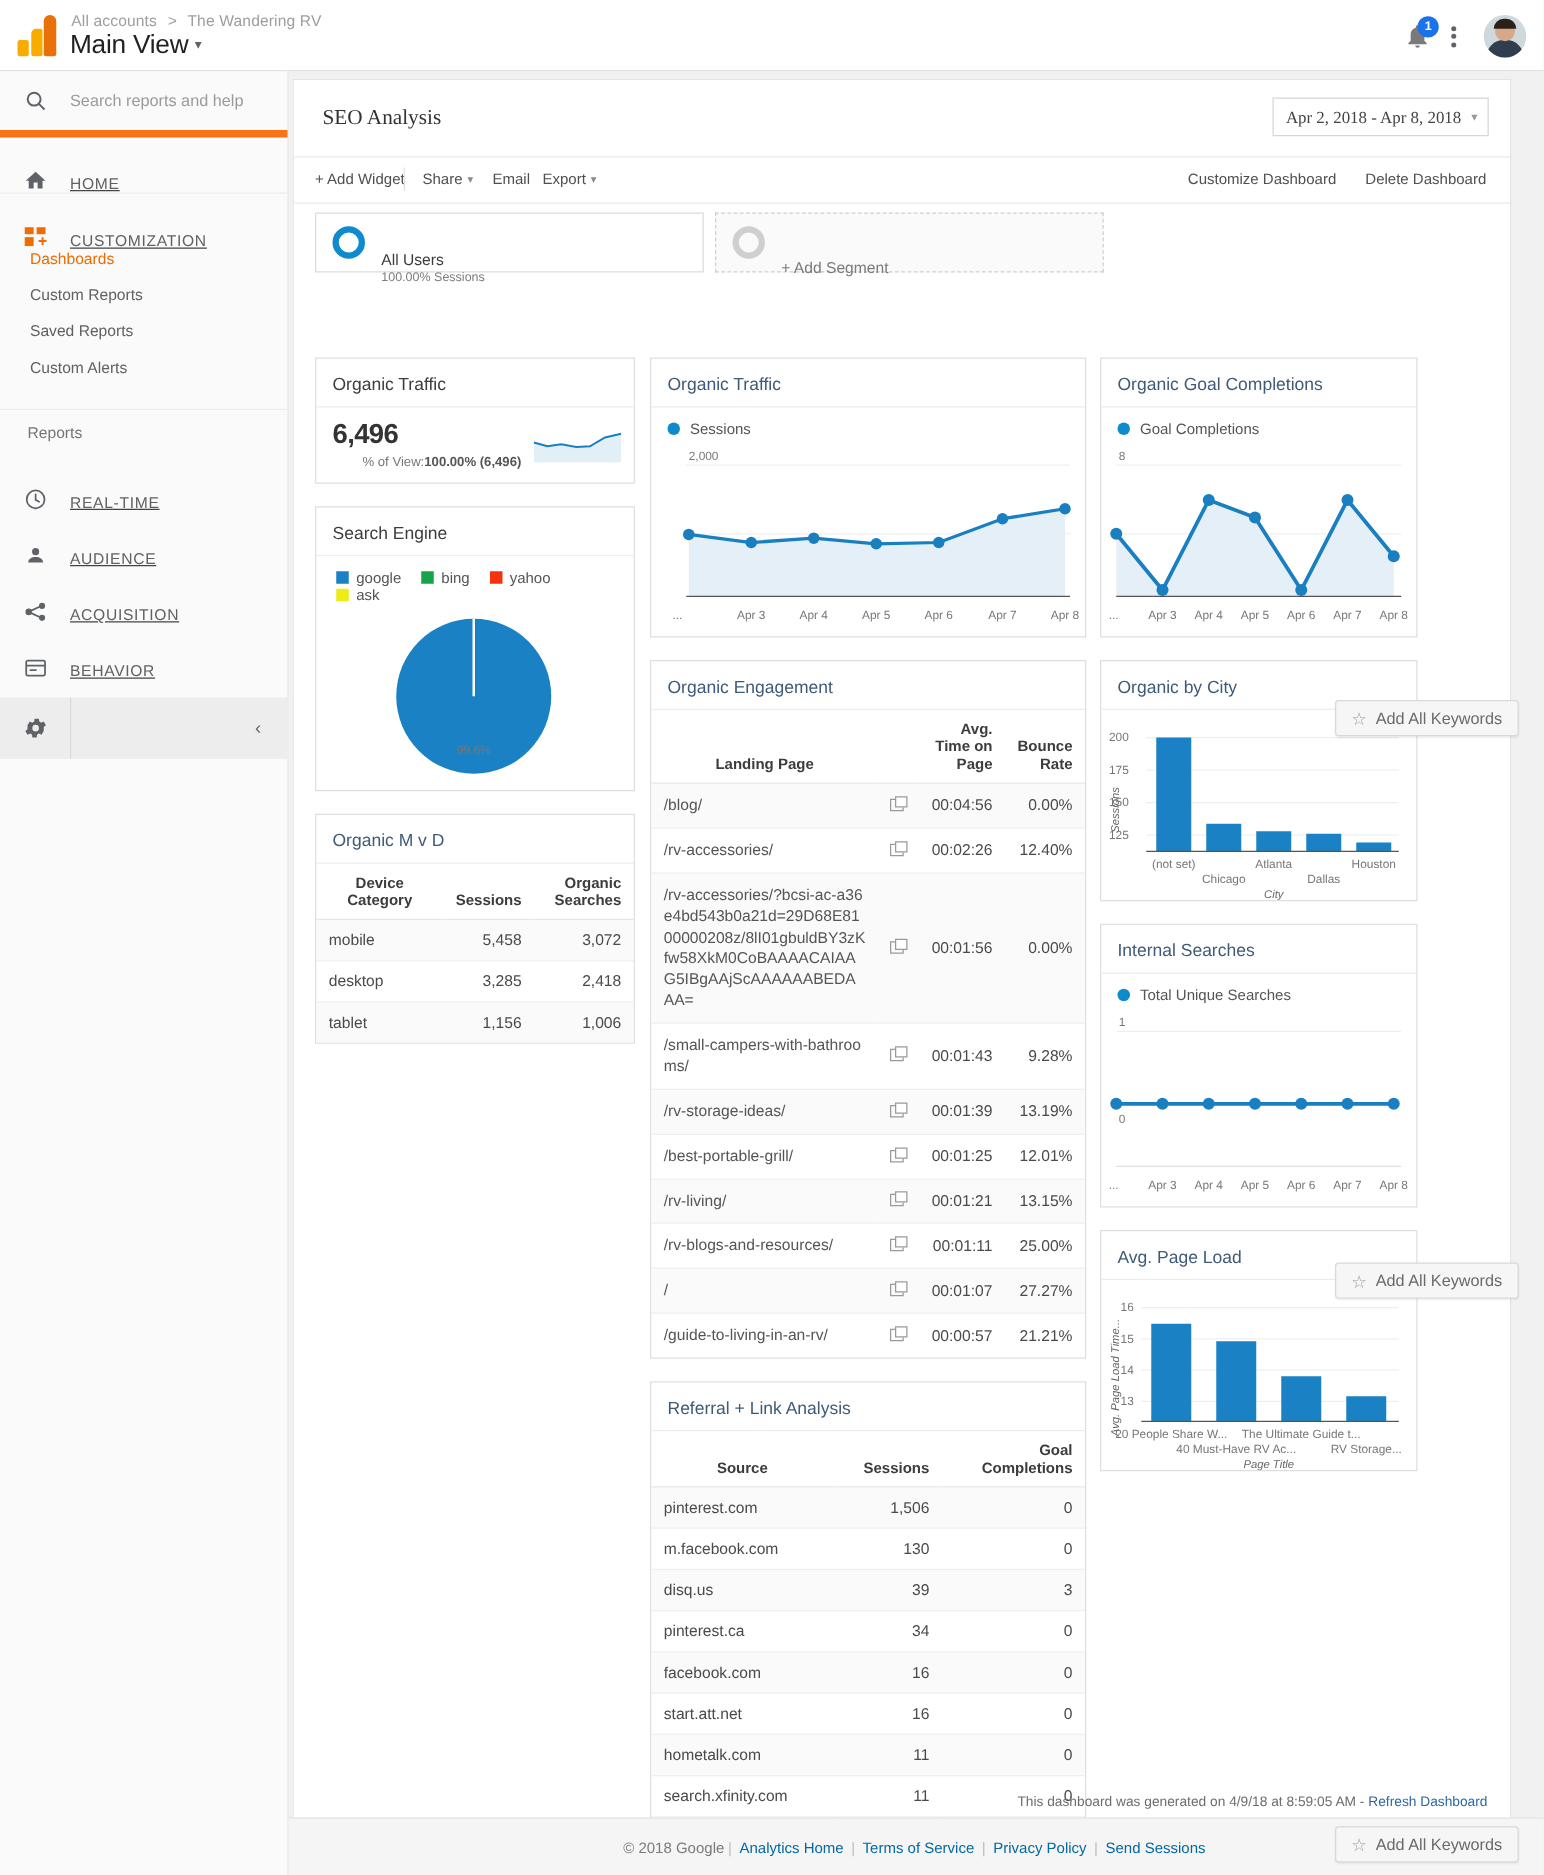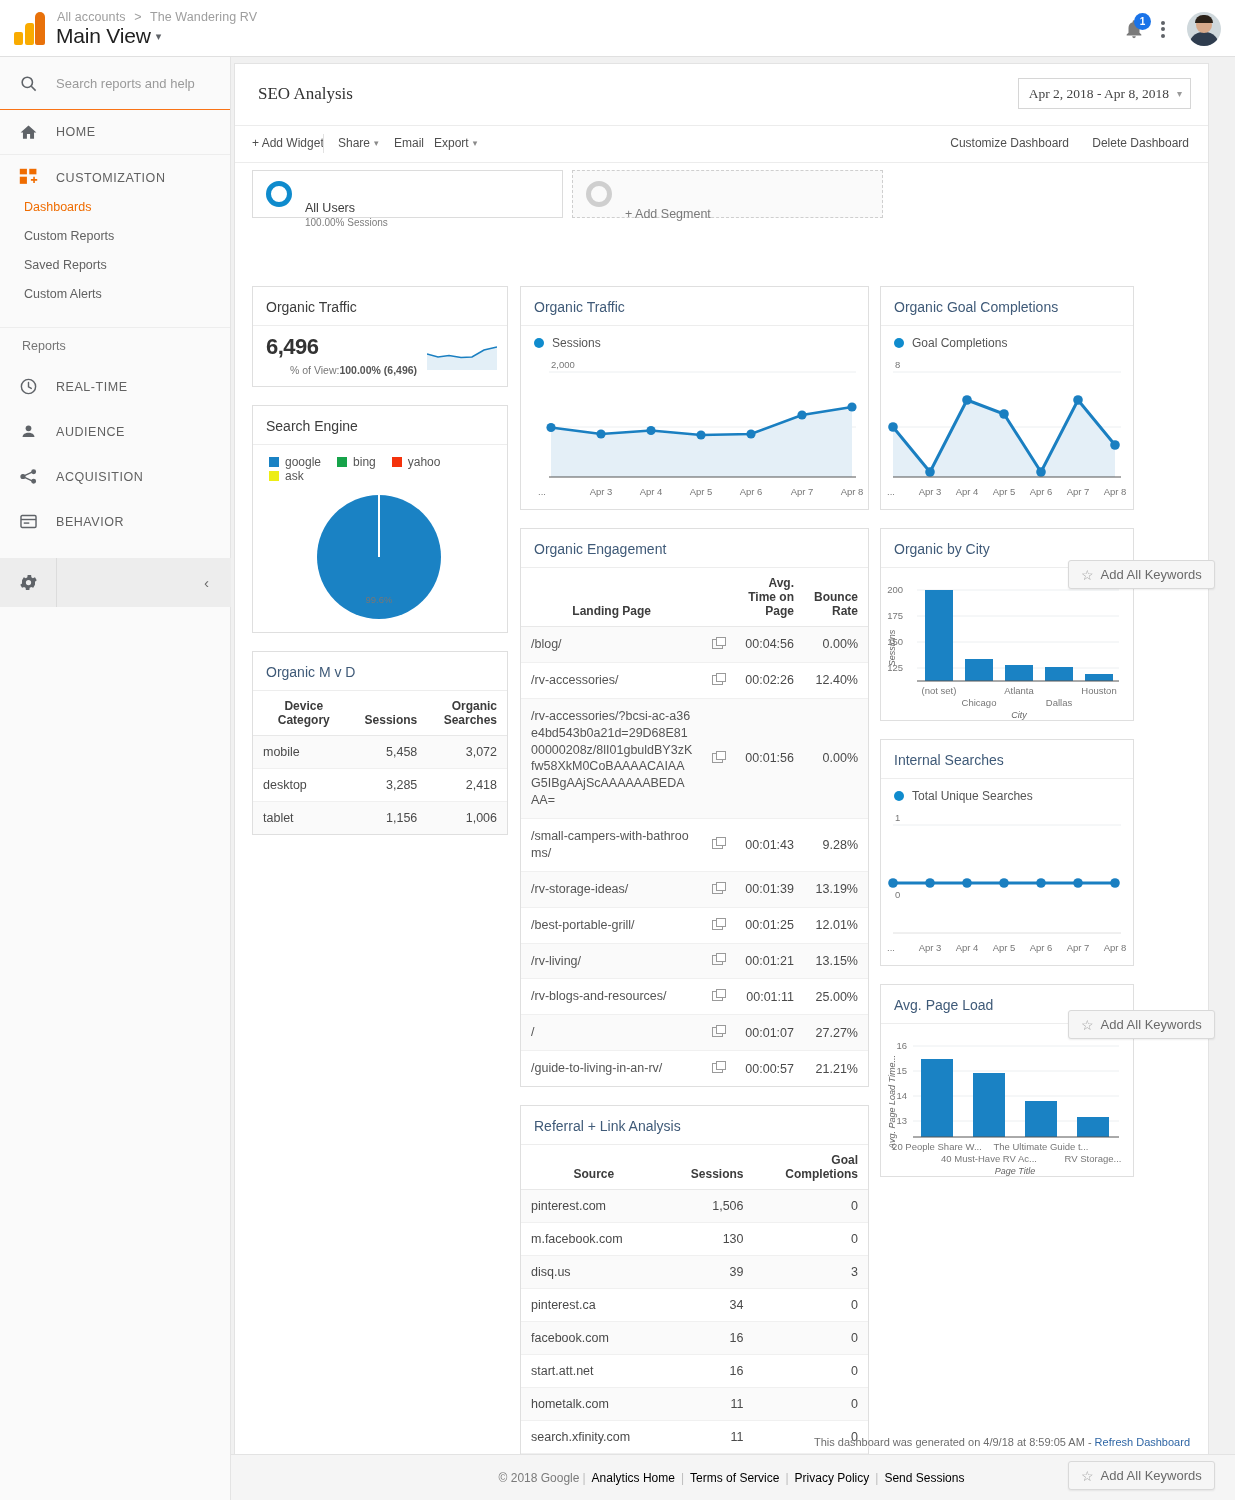--- a/index.html
+++ b/index.html
@@ -29,25 +29,25 @@
   #kebab span { display:block; width:4px; height:4px; border-radius:50%; background:#5f6368; margin:2.5px auto;}
   #avatar { position:absolute; right:14px; top:12px; width:34px; height:34px; border-radius:50%;
      overflow:hidden; background:#cfd8dc; }
   #avatar .face { position:absolute; left:9px; top:5px; width:16px; height:16px; border-radius:50%; background:#d7a98a;}
   #avatar .body { position:absolute; left:2px; top:20px; width:30px; height:20px; border-radius:14px 14px 0 0; background:#2f3d4f;}
   #avatar .hair { position:absolute; left:8px; top:3px; width:18px; height:8px; border-radius:9px 9px 0 0; background:#2b2118;}
 
   
   #sidebar { position:absolute; left:0; top:57px; width:231px; height:1443px; background:#fafafa;
      border-right:1px solid #e4e4e4; }
-  .snav { position:relative; height:45px; border-bottom:1px solid #ededed; display:flex; align-items:center;
-     cursor:pointer; }
+  .snav { position:relative; height:45px; border-bottom:1px solid #ededed; display:flex; align-items:flex-end;
+     cursor:pointer;text-decoration:underline; }
   .snav .ico { width:56px; display:flex; align-items:center; justify-content:center; color:#5f6368;}
   .snav .lbl { font-size:12.5px; color:#616161; letter-spacing:.55px; }
-  #searchrow { height:53px; border-bottom:1px solid #f97316; display:flex; align-items:center; cursor:text;}
+  #searchrow { height:53px; border-bottom:6px solid #f97316; display:flex; align-items:center; cursor:text;}
   #searchrow .ico { width:56px; display:flex; align-items:center; justify-content:center;}
   #searchrow .ph { color:#9a9a9a; font-size:13px; }
   .sub { height:29px; display:flex; padding-left:24px; font-size:12.5px; color:#616161; cursor:pointer;}
   .sub.active { color:#ef6c00; }
   #custblock { border-bottom:1px solid #ededed; padding-bottom:11px; }
   #repHdr { height:36px; display:flex; align-items:center; padding-left:22px; font-size:12.5px; color:#757575;}
   #gearbar { position:absolute; left:0; top:501px; width:231px; height:49px; background:#ededed;
      display:flex; align-items:center; }
   #gearbar .gico { width:56px; display:flex; align-items:center; justify-content:center; }
   #gearbar .collapse { position:absolute; right:22px; color:#6b6b6b; font-size:15px; }
@@ -120,21 +120,21 @@
   .kwbtn { position:absolute; background:#f6f6f6; border:1px solid #d9d9d9; border-radius:3px;
      height:29px; display:flex; align-items:center; padding:0 12px; font-size:13px; color:#6a6a6a;
      box-shadow:0 1px 2px rgba(0,0,0,.07); cursor:pointer; z-index:20;}
   .kwbtn .star { margin-right:7px; font-size:14px; color:#9e9e9e;}
 
   #genline { position:absolute; right:18px; bottom:18px; font-size:11px; color:#6d6d6d; }
   #genline a { color:#2f66a5; text-decoration:none; }
   #pagefoot { position:absolute; left:231px; bottom:0; width:1004px; height:46px; background:#f5f5f5;
       border-top:1px solid #e3e3e3; display:flex; align-items:center; justify-content:center;
       font-size:12px; color:#7a7a7a;}
-  #pagefoot a { color:#000000; text-decoration:none; margin:0 3px;}
+  #pagefoot a { color:#0369a1; text-decoration:none; margin:0 3px;}
   #pagefoot .sp { margin:0 3px; color:#bdbdbd;}
 </style>
 </head>
 <body>
 
 <div id="topbar">
   <div id="ga-logo">
     <i class="b1"></i>
       <i class="b2"></i>
       <i class="b3"></i>

